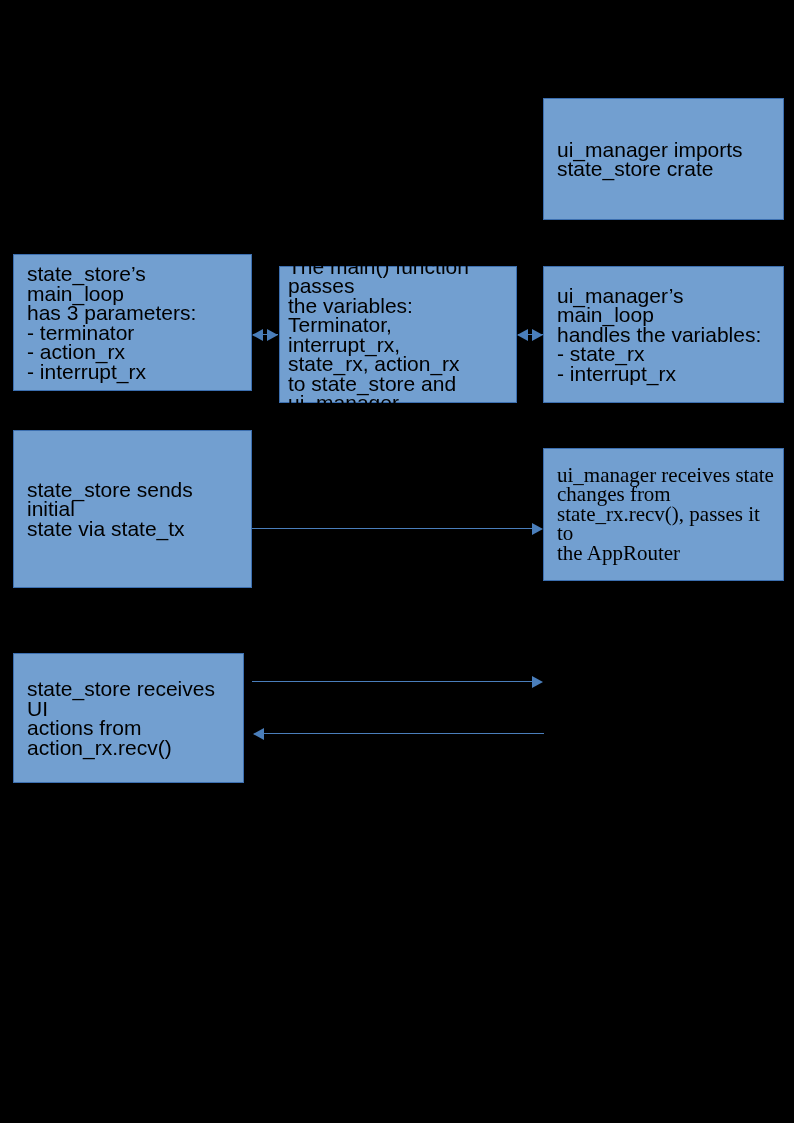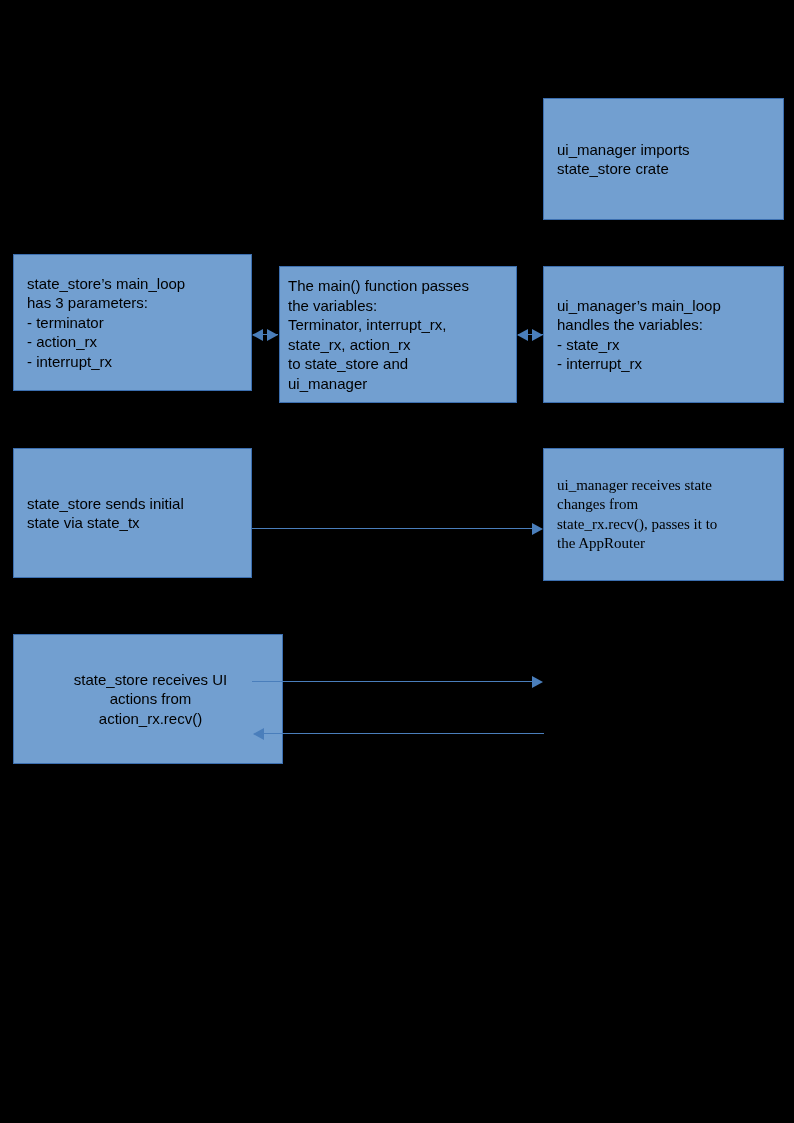--- a/index.html
+++ b/index.html
@@ -14,21 +14,21 @@
     background: #000000;
     overflow: hidden;
     font-family: "Liberation Sans", sans-serif;
   }
   .node {
     position: absolute;
     box-sizing: border-box;
     background: #729fd0;
     border: 1px solid #3c6fb0;
     color: #000000;
-    font-size: 15px;
+    font-size: 21px;
     line-height: 19.5px;
     display: flex;
     align-items: center;
     white-space: pre-line;
   }
   .node.left-text {
     justify-content: flex-start;
     text-align: left;
     padding-left: 13px;
     padding-right: 8px;
@@ -92,33 +92,33 @@
 ui_manager</span>
   </div>
 
   <div class="node left-text" style="left:543px; top:266px; width:241px; height:137px;">
     <span class="node-label">ui_manager’s main_loop
 handles the variables:
 - state_rx
 - interrupt_rx</span>
   </div>
 
-  <div class="node left-text" style="left:13px; top:448px; width:239px; height:130px;">
+  <div class="node left-text" style="left:13px; top:430px; width:239px; height:158px;">
     <span class="node-label">state_store sends initial
 state via state_tx</span>
   </div>
 
   <div class="node left-text" style="left:543px; top:448px; width:241px; height:133px;font-family:Liberation Serif, serif;">
     <span class="node-label">ui_manager receives state
 changes from
 state_rx.recv(), passes it to
 the AppRouter</span>
   </div>
 
-  <div class="node left-text" style="left:13px; top:634px; width:270px; height:130px;text-align:center;">
+  <div class="node left-text" style="left:13px; top:653px; width:231px; height:130px;">
     <span class="node-label">state_store receives UI
 actions from
 action_rx.recv()</span>
   </div>
 
 
   <div class="edge">
     <div class="edge-line" style="left:253px; top:334px; width:25px;"></div>
     <div class="arrowhead arrow-left" style="left:252px; top:329px;"></div>
     <div class="arrowhead arrow-right" style="left:267px; top:329px;"></div>

